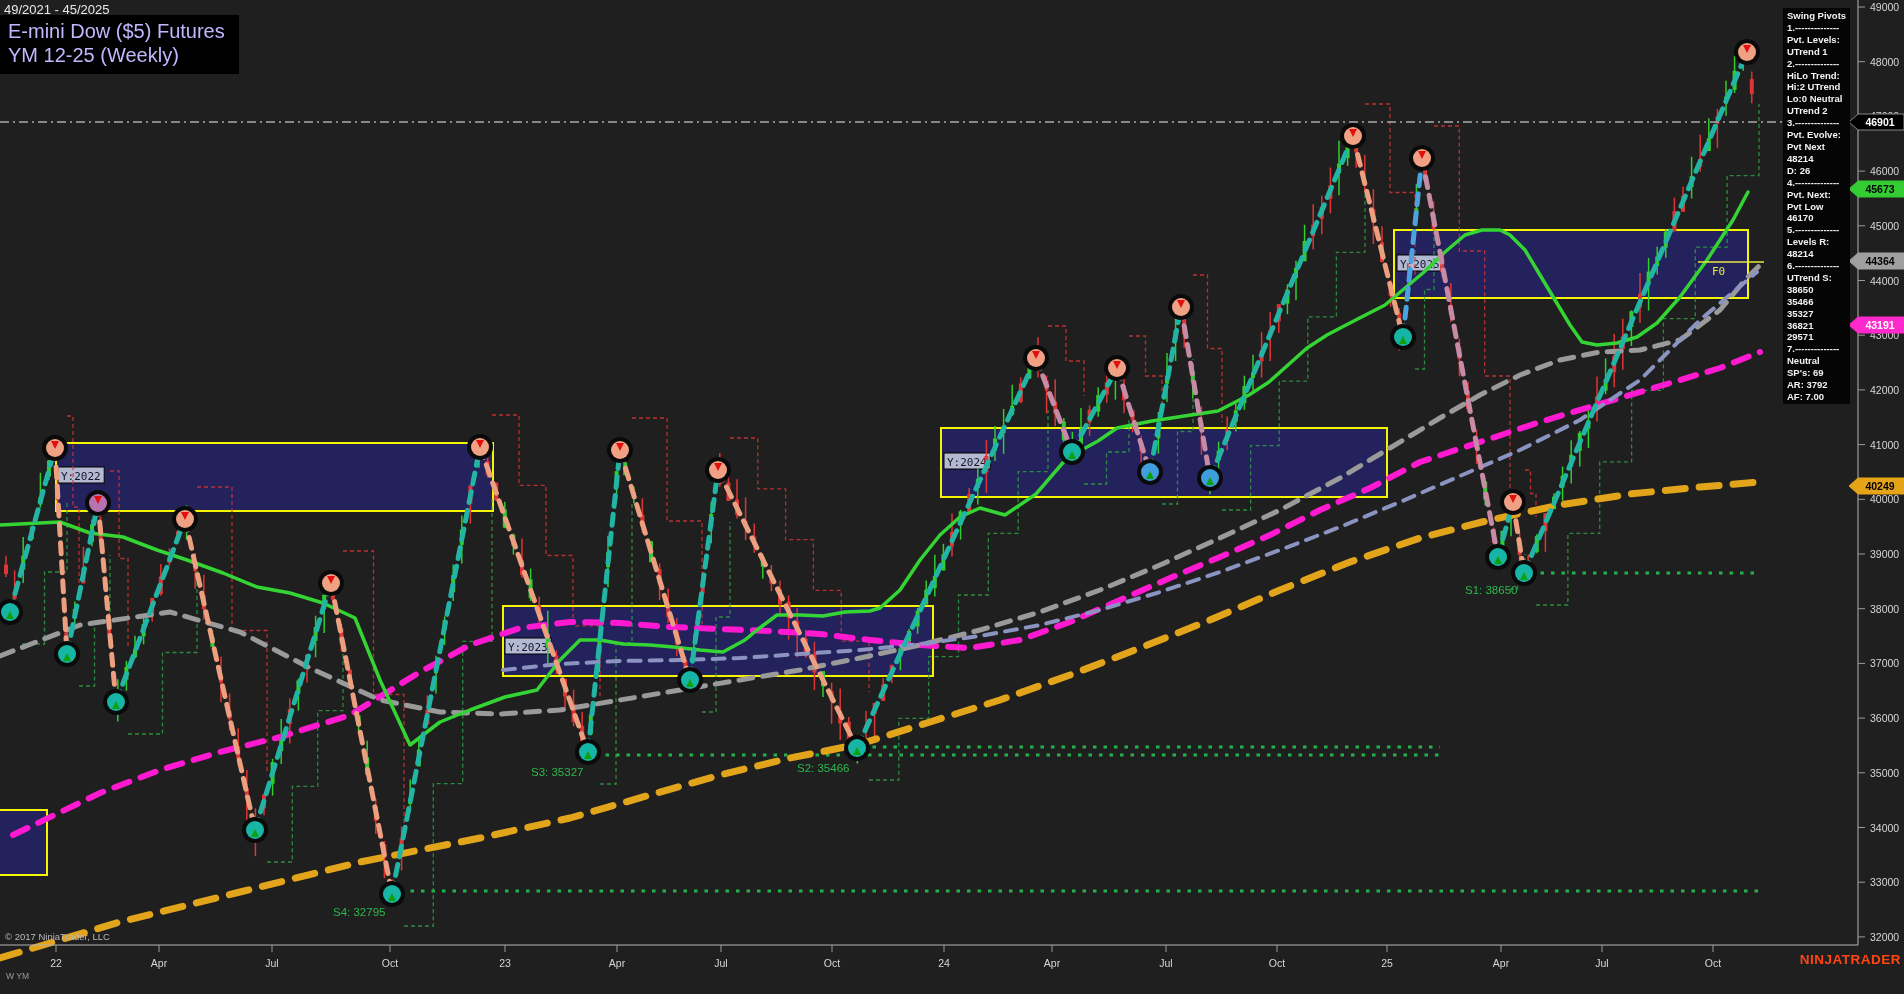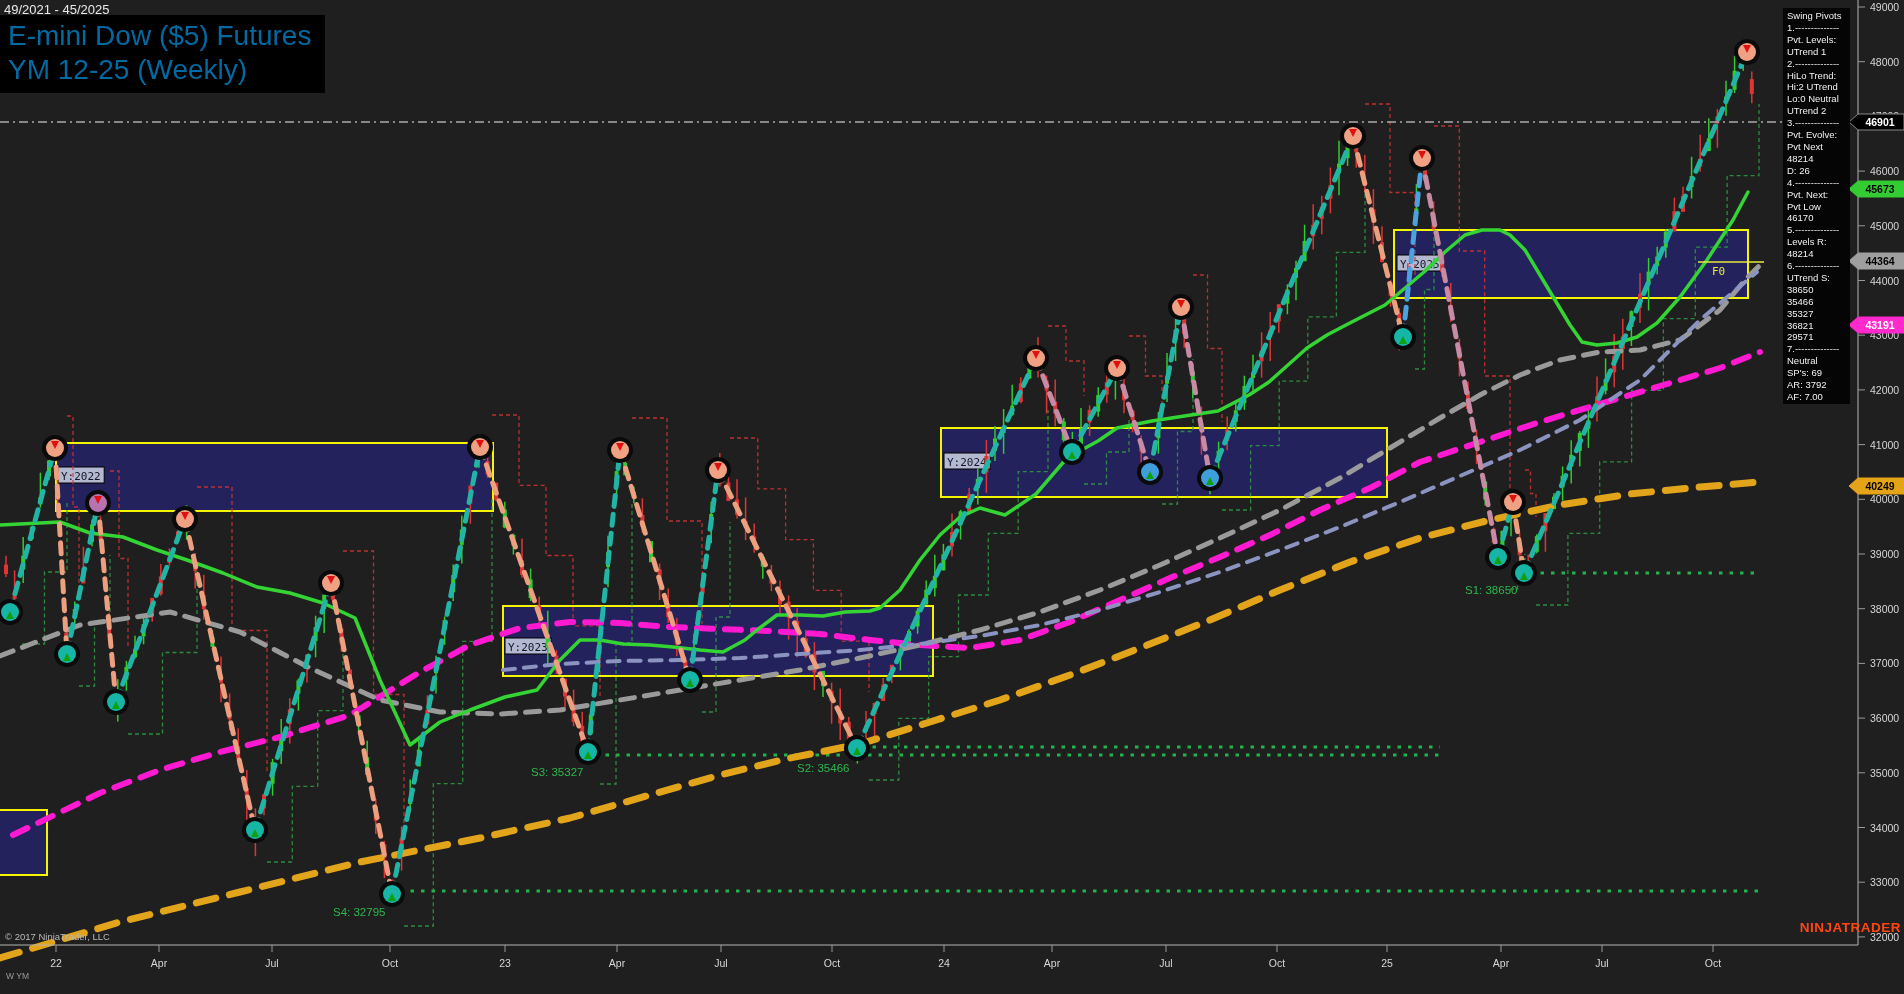--- a/index.html
+++ b/index.html
@@ -1,27 +1,27 @@
 <!DOCTYPE html>
 <html><head>
 <meta charset="utf-8">
 <style>
   html,body{margin:0;padding:0;background:#1f1f1f;width:1904px;height:994px;overflow:hidden;
     font-family:"Liberation Sans",sans-serif;}
   #stage{position:relative;width:1904px;height:994px;background:#1f1f1f;}
   #chart{position:absolute;left:0;top:0;}
   .range-label{position:absolute;left:4px;top:2px;color:#e8e8e8;font-size:13px;}
-  .title-box{position:absolute;left:0px;top:15px;background:#000;color:#0369a1;padding:4px 14px 6px 8px;
-    font-size:28px;line-height:1.22;}
+  .title-box{position:absolute;left:0px;top:15px;background:#000;color:#c4b5fd;padding:4px 14px 6px 8px;
+    font-size:20px;line-height:1.22;}
   .info-panel{position:absolute;left:1783px;top:8px;width:67px;height:396px;background:#050505;
-    color:#f2f2f2;font-size:9.5px;line-height:11.9px;padding:2px 0 2px 4px;box-sizing:border-box;}
+    color:#f2f2f2;font-size:9.5px;line-height:11.9px;padding:2px 0 2px 4px;box-sizing:border-box;font-weight:bold;}
   .info-panel div{white-space:nowrap;overflow:hidden;}
   .copyright{position:absolute;left:5px;top:931px;color:#b9b9b9;font-size:9.5px;}
   .wym{position:absolute;left:6px;top:971px;color:#9a9a9a;font-size:8.5px;}
-  .brand{position:absolute;right:3px;top:920px;color:#ff4514;font-size:13.5px;font-weight:bold;
+  .brand{position:absolute;right:3px;top:952px;color:#ff4514;font-size:13.5px;font-weight:bold;
     letter-spacing:.5px;}
 </style>
 </head>
 <body>
 
 <div id="stage">
   <svg id="chart" width="1904" height="994">
       <rect x="-12" y="810" width="59" height="65" fill="#23225c" stroke="#f5f500" stroke-width="2"></rect>
       <rect x="56" y="443" width="437" height="68" fill="#23225c" stroke="#f5f500" stroke-width="2"></rect>
       <rect x="58" y="467" width="46.2" height="16" fill="#b3b9d1" stroke="#000"></rect>

